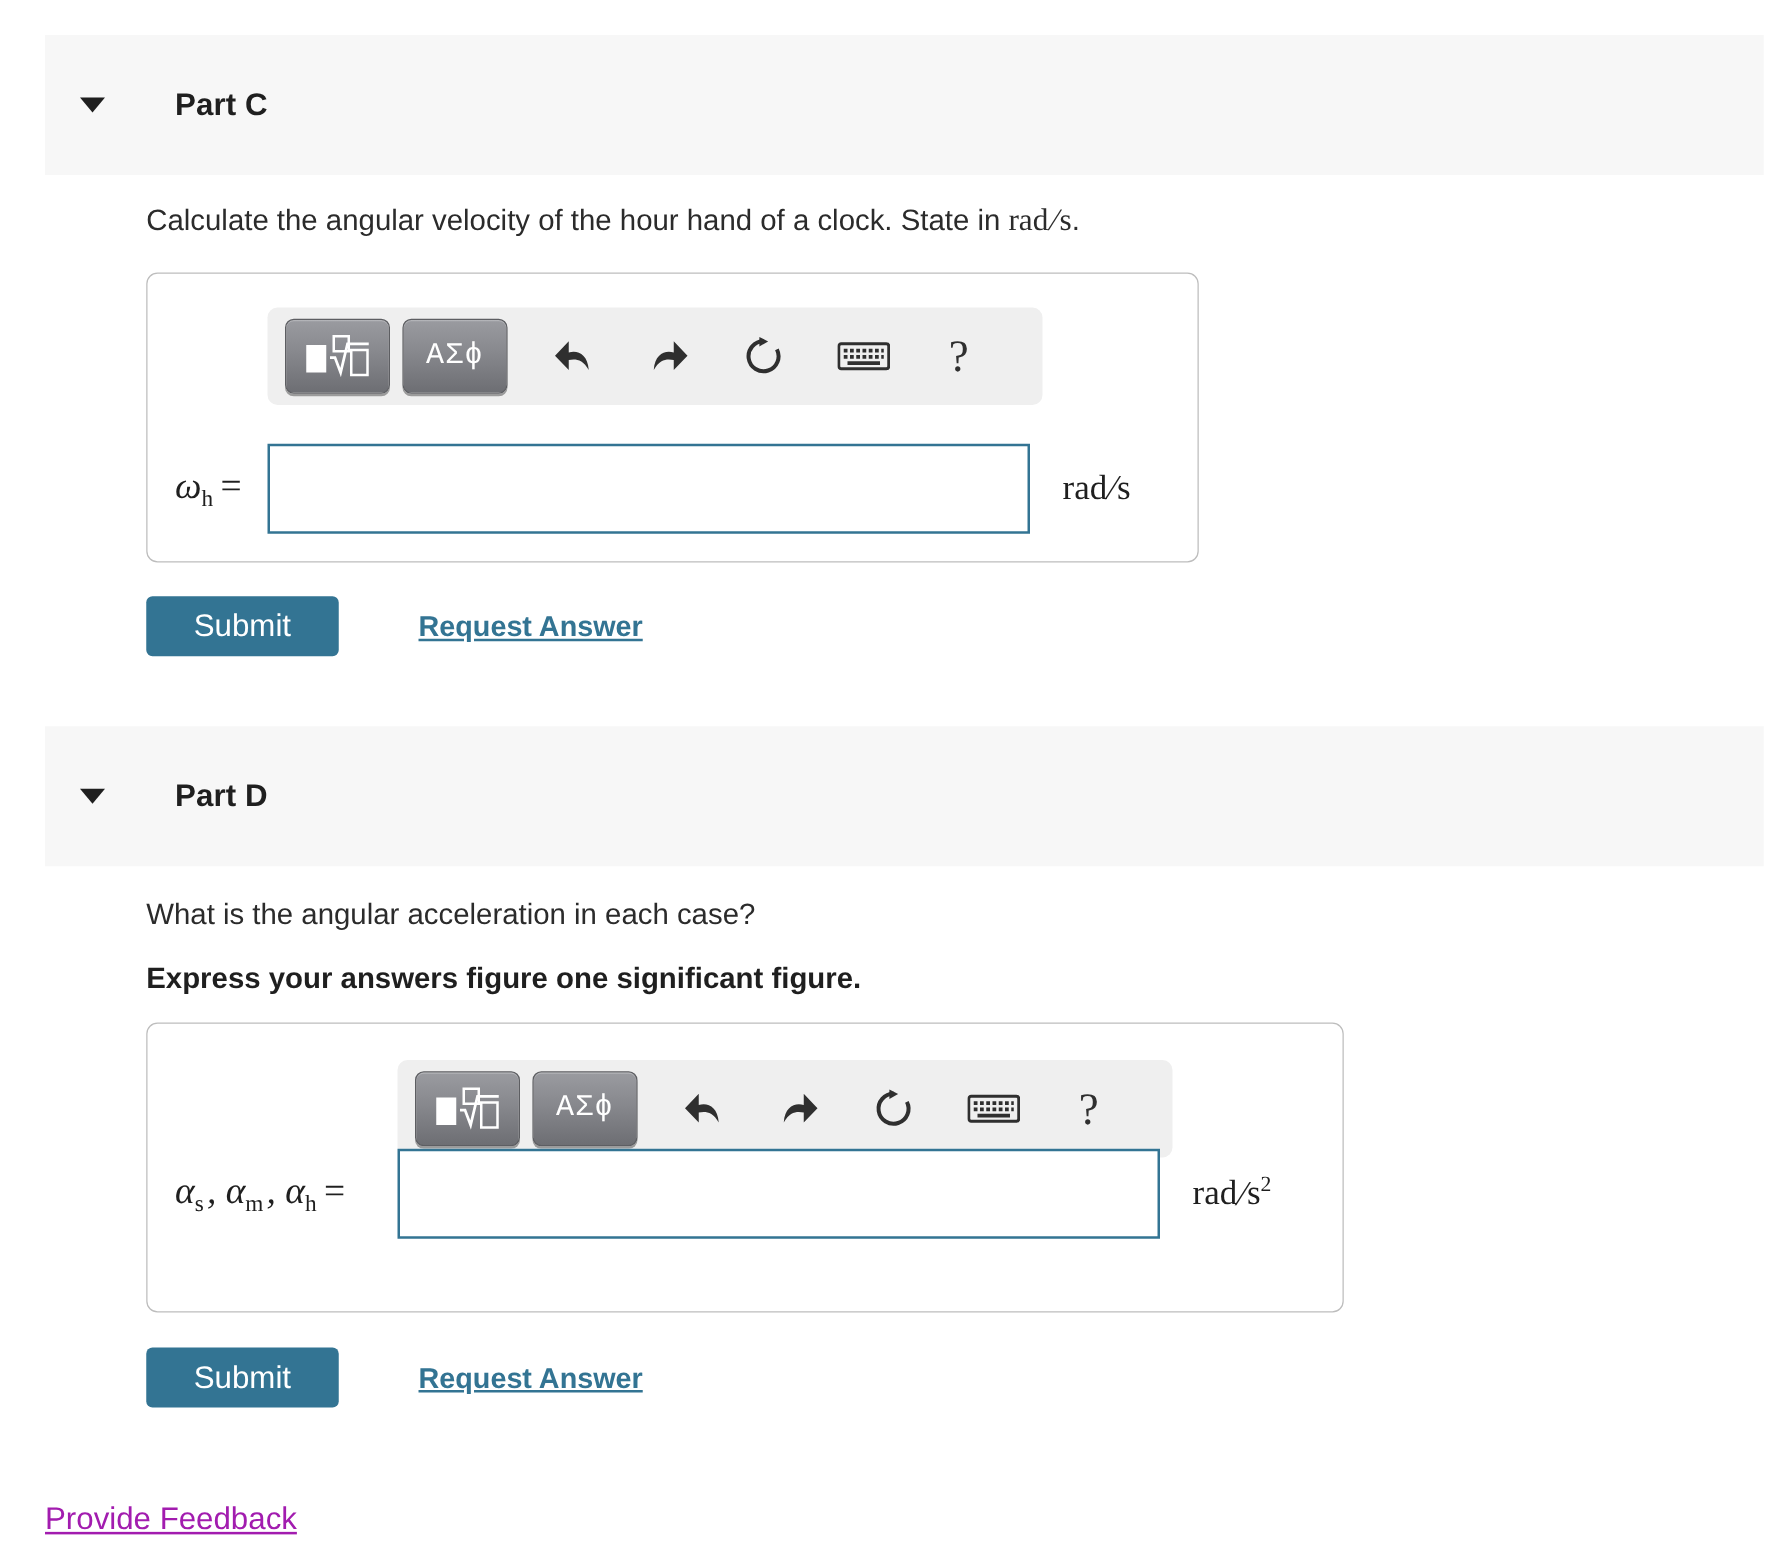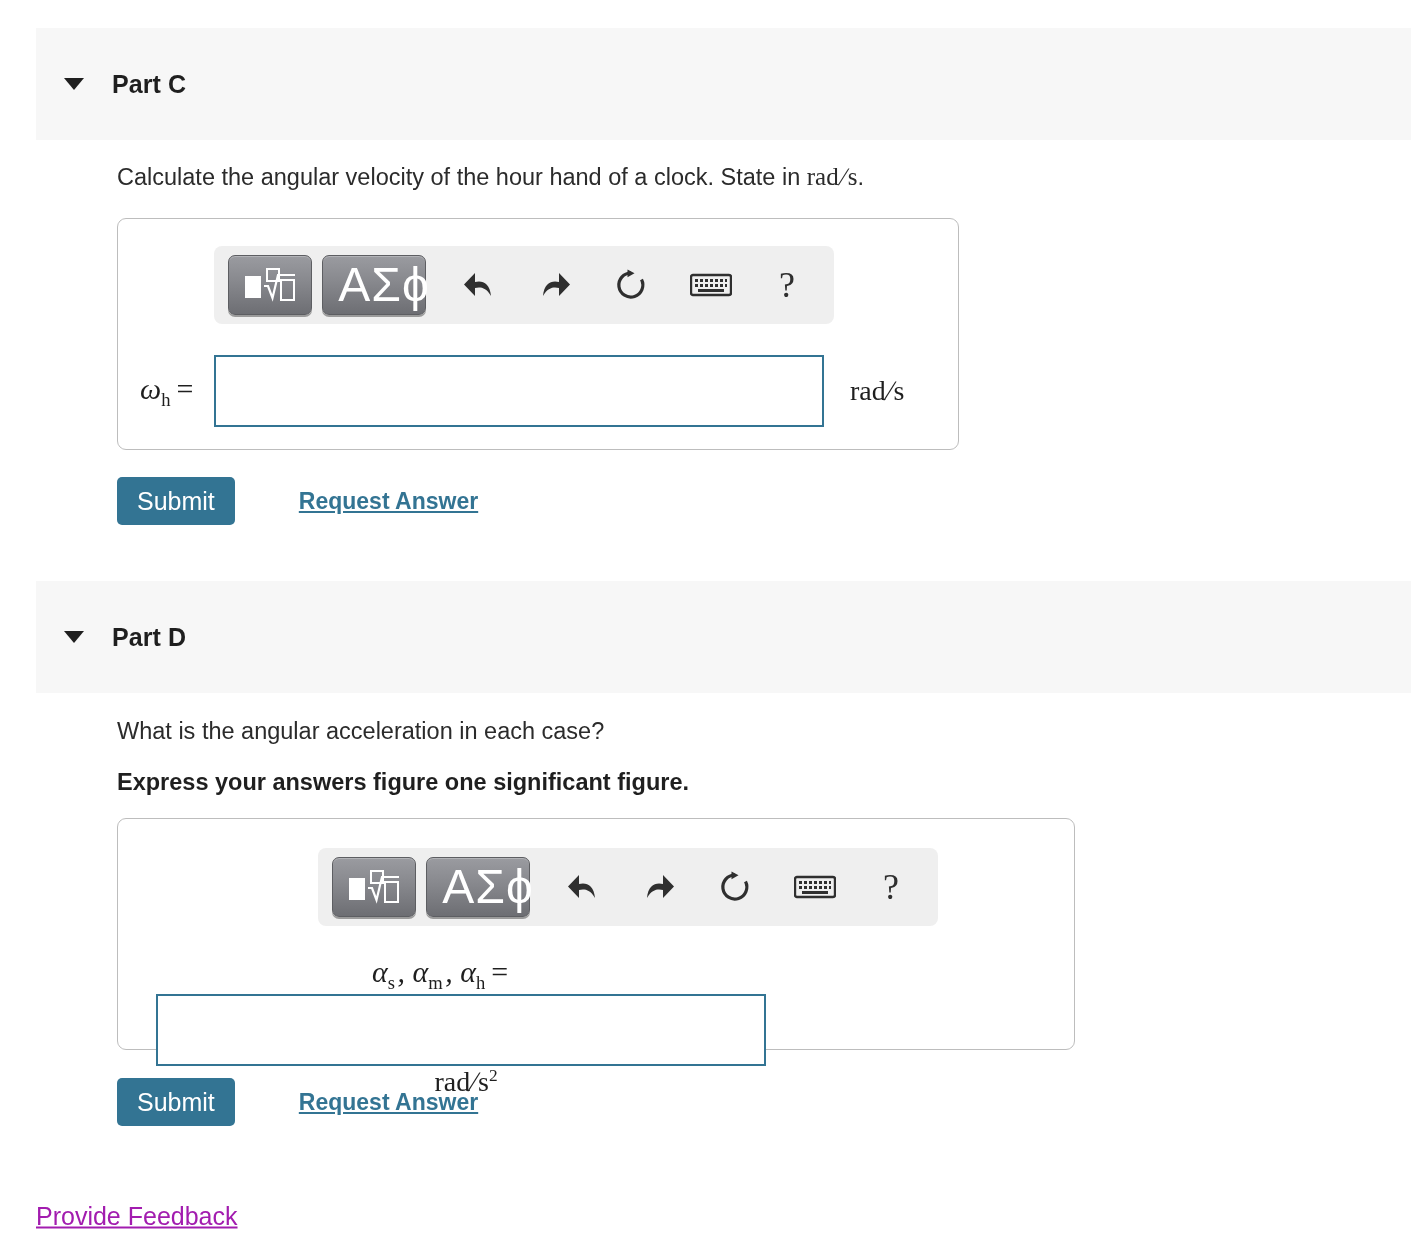--- a/index.html
+++ b/index.html
@@ -18,20 +18,21 @@
 
   
   .part-header {
     position: absolute;
     left: 36px;
     right: 17px;
     height: 112px;
     background: #f7f7f7;
     display: flex;
     align-items: center;
+    gap: 28px;
   }
   .part-caret {
     width: 0;
     height: 0;
     border-left: 10px solid transparent;
     border-right: 10px solid transparent;
     border-top: 12px solid #1f1f1f;
     margin-left: 28px;
     margin-right: 28px;
     flex: none;
@@ -93,26 +94,25 @@
     border: 1px solid #5d5e62;
     box-shadow: 0 2px 0 rgba(0,0,0,0.35), inset 0 1px 0 rgba(255,255,255,0.25);
     display: flex;
     align-items: center;
     justify-content: center;
     margin-right: 10px;
     flex: none;
     cursor: pointer;
   }
   .mbtn.greek {
-    font-family: Liberation Sans, sans-serif;
+    font-family: Liberation Mono, monospace;
     color: #ffffff;
-    font-size: 48px;
+    font-size: 24px;
     line-height: 1;
     letter-spacing: 1px;
-    padding-left: 20px;
   }
   .icon-btn {
     width: 54px;
     height: 54px;
     display: flex;
     align-items: center;
     justify-content: center;
     flex: none;
     cursor: pointer;
   }
@@ -169,21 +169,21 @@
     display: flex;
     align-items: center;
   }
   .submit-btn {
     background: #337493;
     color: #ffffff;
     border: none;
     border-radius: 5px;
     font-family: "Liberation Sans", sans-serif;
     font-size: 25px;
-    padding: 0 20px;
+    padding: 0 38px;
     height: 48px;
     cursor: pointer;
     line-height: 48px;
   }
   .req-link {
     color: #337493;
     font-size: 23px;
     font-weight: bold;
     text-decoration: underline;
     margin-left: 64px;
@@ -342,21 +342,21 @@
         <rect x="35" y="13" width="2" height="3"></rect>
         <rect x="8" y="18" width="26" height="3"></rect>
       </g>
     </svg>
   </div>
   <div class="icon-btn" style="margin-left:22px;">
     <span class="help-q">?</span>
   </div>
 </div>
 
-<div class="ans-row" style="left:140px; top:955px;flex-direction:column;">
+<div class="ans-row" style="left:140px; top:919px;">
   <div class="var-label" style="width:162px;">
     <span>α<sub>s</sub> , α<sub>m</sub> , α<sub>h</sub></span><span class="eq">=</span>
   </div>
   <input class="ans-input" type="text" style="width: 610px; height: 72px; margin-left: 16px;" placeholder="">
   <div class="unit-label" style="margin-left:26px;">
     rad<span class="sl" style="display:inline-block;transform:skewX(-16deg);">/</span>s<sup>2</sup>
   </div>
 </div>
 
 <div class="actions" style="left:117px; top:1078px;">

